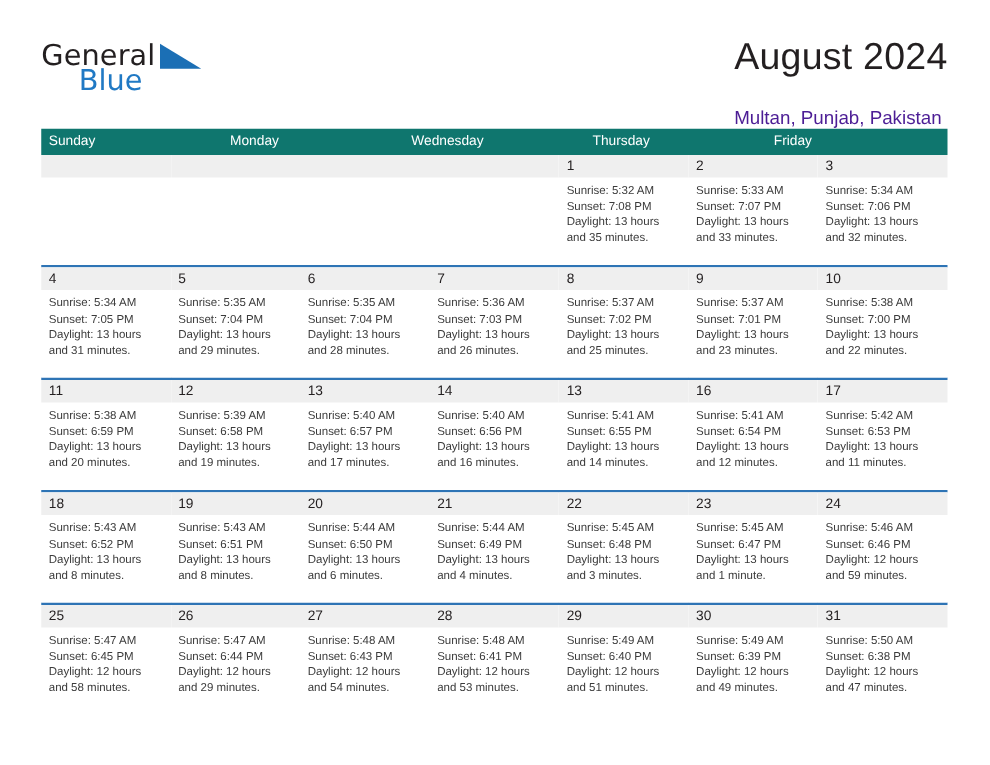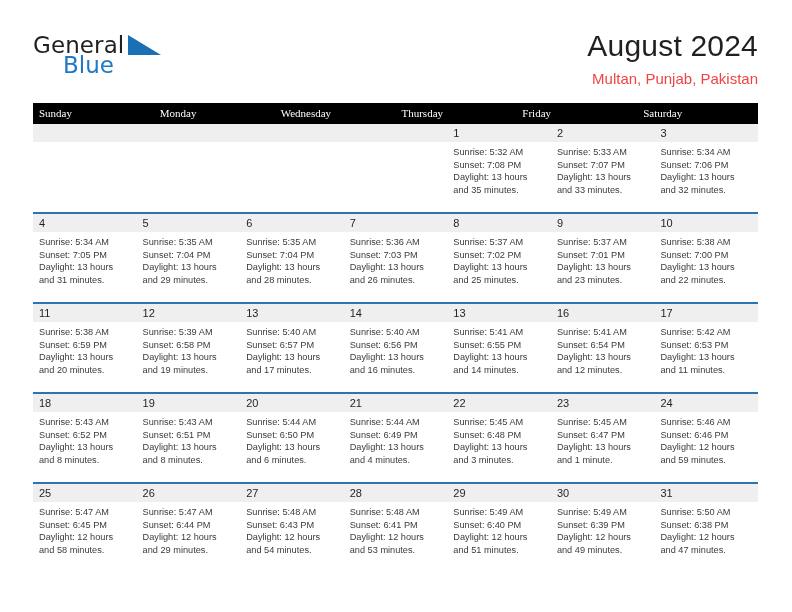--- a/index.html
+++ b/index.html
@@ -68,53 +68,51 @@
     width: 0;
     height: 0;
     border-left: 33px solid #1b6fb5;
     border-top: 20px solid transparent;
   }
 
   .title-block {
     position: absolute;
     right: 0;
     top: 0;
-    text-align: right;
   }
   .cal-title {
     font-size: 30px;
     font-weight: 400;
     color: #231f20;
     line-height: 36px;
     letter-spacing: 0.2px;
     white-space: nowrap;
   }
   .cal-subtitle {
     font-size: 15px;
     font-weight: 400;
-    color: #ef4444;
+    color: #4c1d95;
     line-height: 21px;
-    margin-top: 4px;
+    margin-top: 20px;
     white-space: nowrap;
   }
 
   
   .calendar {
     position: absolute;
     left: 33px;
     top: 103px;
     width: 725px;
   }
 
   .weekday-row {
     display: flex;
     width: 100%;
-    background: #000000;
+    background: #0f766e;
     height: 21px;
-    font-family: Liberation Serif, serif;
   }
   .weekday-cell {
     flex: 1 1 0;
     color: #ffffff;
     font-size: 11px;
     line-height: 21px;
     padding-left: 6px;
     box-sizing: border-box;
     white-space: nowrap;
     overflow: hidden;
@@ -183,21 +181,20 @@
   </div>
 
   <div class="calendar">
 
     <div class="weekday-row">
       <div class="weekday-cell">Sunday</div>
       <div class="weekday-cell">Monday</div>
       <div class="weekday-cell">Wednesday</div>
       <div class="weekday-cell">Thursday</div>
       <div class="weekday-cell">Friday</div>
-      <div class="weekday-cell">Saturday</div>
     </div>
 
     <div class="week-row first">
       <div class="day-cell empty">
         <div class="day-number-band"></div>
         <div class="day-info">
           <div></div>
           <div></div>
           <div></div>
           <div></div>

